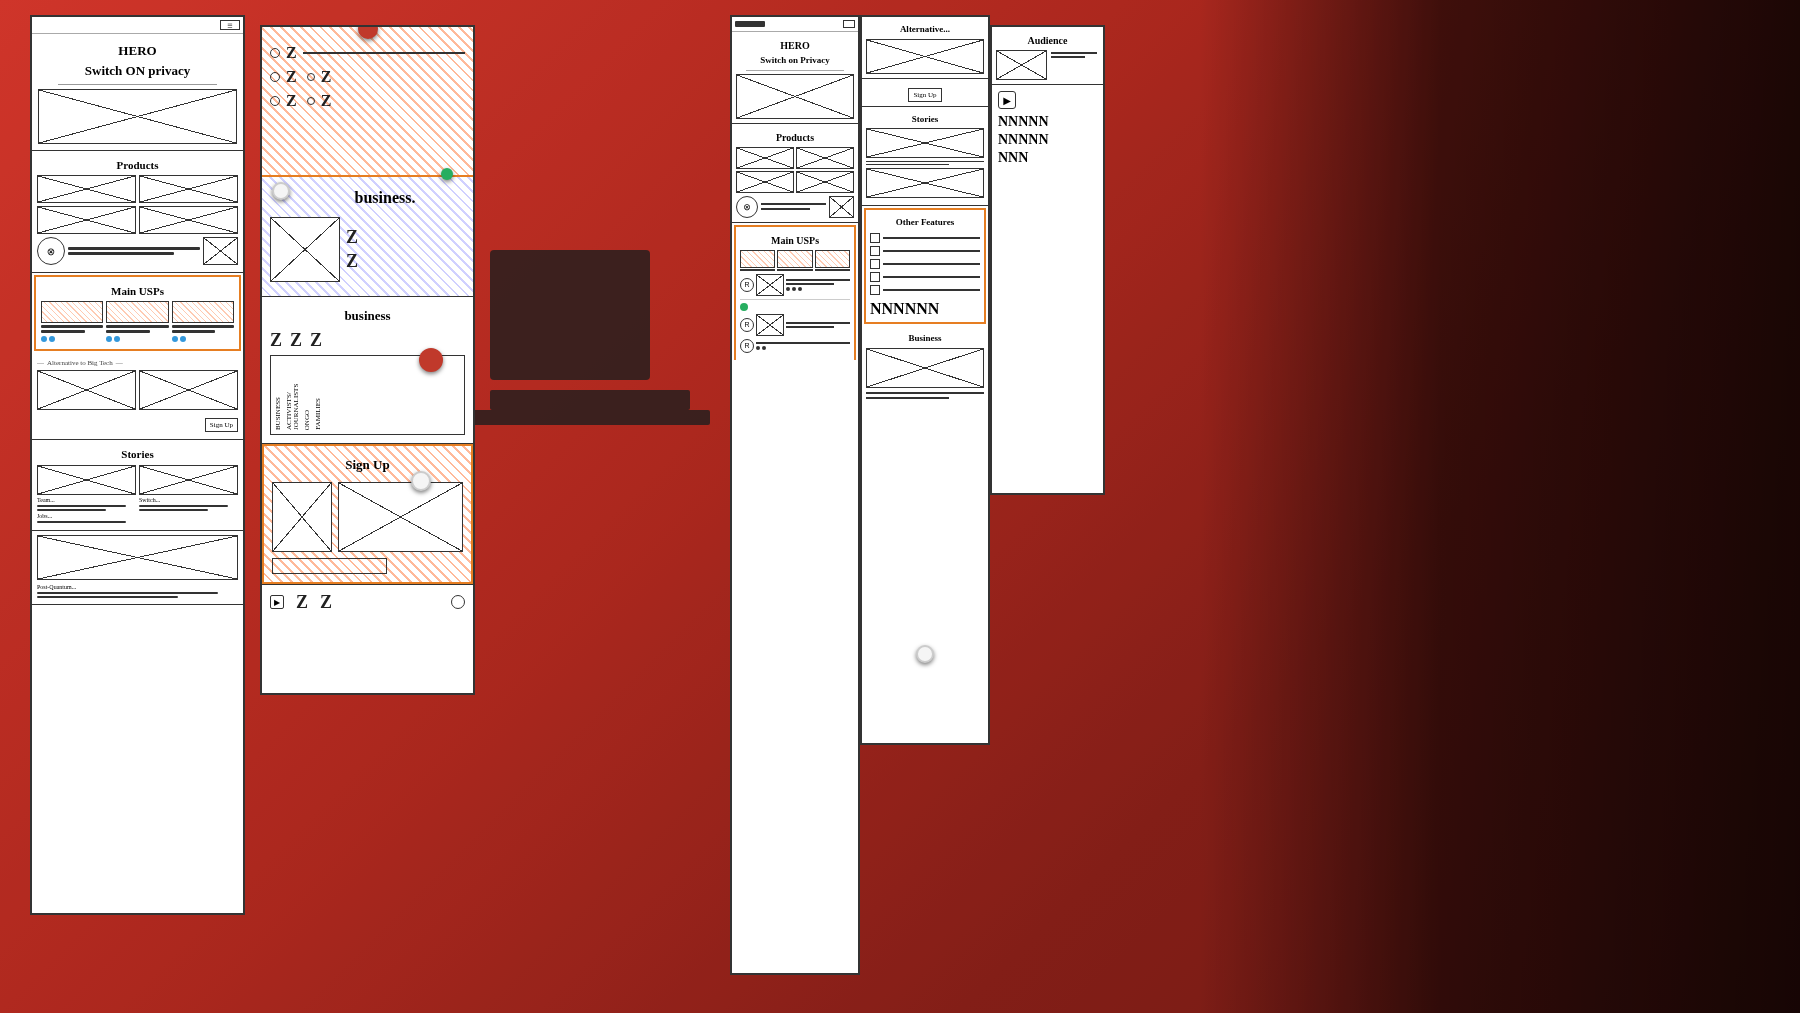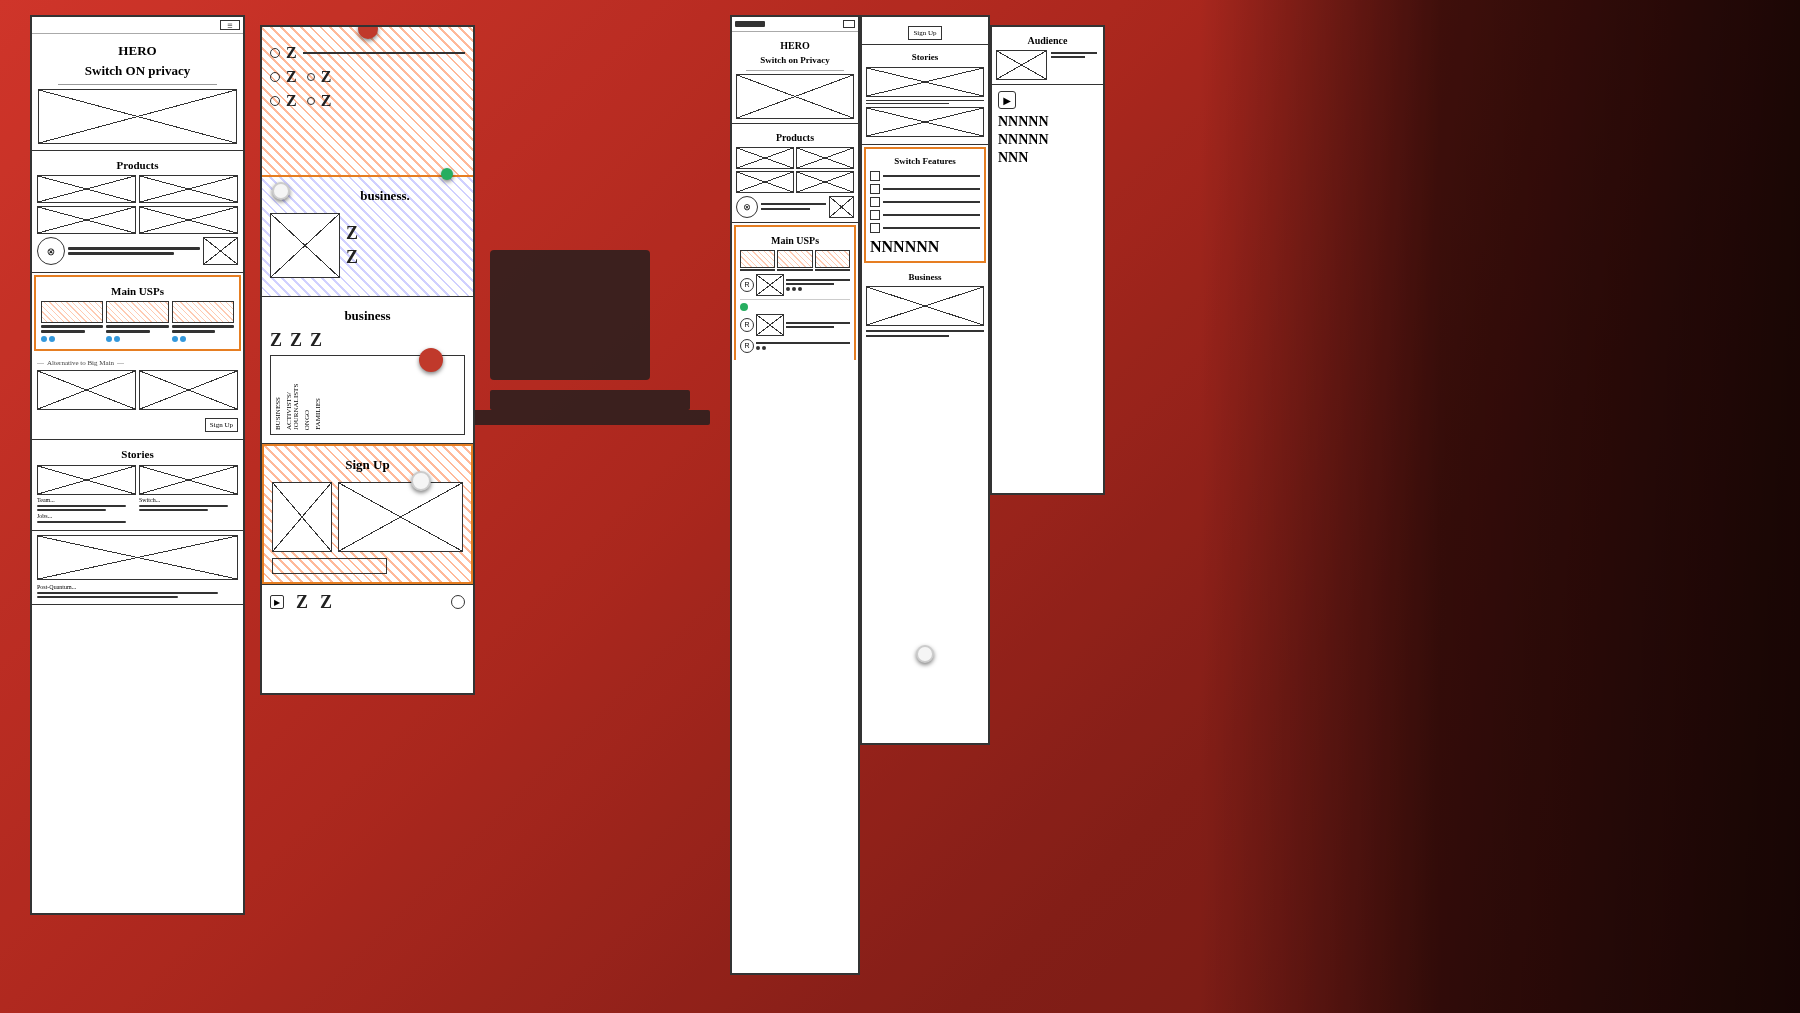--- a/index.html
+++ b/index.html
@@ -292,21 +292,21 @@
           <div style="width:6px;height:6px;background:#3498db;border-radius:50%;"></div>
           <div style="width:6px;height:6px;background:#3498db;border-radius:50%;"></div>
         </div>
       </div>
     </div>
   </div>
 
   <div class="c1-section">
     <div class="dashed-hr">
       <span>—</span>
-      <span>Alternative to Big Main</span>
+      <span>Alternative to Big Tech</span>
       <span>—</span>
     </div>
 
     <div style="display:grid; grid-template-columns:1fr 1fr; gap:3px; margin:3px 0;">
       <div class="wf-box wf-box-x" style="height:40px;"></div>
       <div class="wf-box wf-box-x" style="height:40px;"></div>
     </div>
     <div style="text-align:right; margin:3px 0;">
       <span class="wf-button">Sign Up</span>
     </div>
@@ -367,21 +367,21 @@
         <span class="wf-z" style="font-size:16px;">Z</span>
       </div>
     </div>
 
     <div class="pin pin-green" style="width:12px;height:12px;bottom:-5px;right:20px;"></div>
   </div>
 
   <div class="hatch-blue" style="min-height:120px; border-bottom:1.5px solid #333; padding:8px; position:relative;">
 
     <div class="pin pin-white" style="width:18px;height:18px;top:5px;left:10px;"></div>
-    <div class="wf-title" style="font-size:13px; margin-left:35px;font-family:Liberation Serif, serif;">business.</div>
+    <div class="wf-title" style="font-size:16px; margin-left:35px;font-family:Liberation Serif, serif;">business.</div>
 
     <div style="display:flex; gap:6px; margin-top:8px;">
       <div class="wf-box wf-box-x" style="width:70px; height:65px; flex-shrink:0;"></div>
       <div style="display:flex; flex-direction:column; justify-content:center; gap:6px; flex:1;">
         <span class="wf-z">Z</span>
         <span class="wf-z">Z</span>
       </div>
     </div>
   </div>
 
@@ -508,39 +508,43 @@
           <div style="width:4px;height:4px;background:#333;border-radius:50%;"></div>
           <div style="width:4px;height:4px;background:#333;border-radius:50%;"></div>
         </div>
       </div>
     </div>
   </div>
 </div>
 
 <div class="wireframe-card card4">
 
+  <div style="padding:4px;border-bottom:1.5px solid #333;">
+    <div class="wf-title" style="font-size:9px;">Alternative...</div>
+    <div class="wf-box wf-box-x" style="height:35px;margin-top:3px;"></div>
+  </div>
 
   <div style="padding:4px;border-bottom:1.5px solid #333;text-align:center;">
     <span class="wf-button">Sign Up</span>
   </div>
 
   <div style="padding:4px;border-bottom:1.5px solid #333;">
     <div class="wf-title" style="font-size:9px;">Stories</div>
     <div class="wf-box wf-box-x" style="height:30px;margin:3px 0;"></div>
     <div style="display:flex;gap:2px;">
       <div style="flex:1;display:flex;flex-direction:column;gap:2px;">
         <div style="height:1px;background:#333;"></div>
         <div style="height:1px;background:#333;width:70%;"></div>
       </div>
     </div>
     <div class="wf-box wf-box-x" style="height:30px;margin:3px 0;"></div>
   </div>
 
   <div class="orange-border-section" style="margin:2px;padding:4px;">
-    <div class="wf-title" style="font-size:9px;">Switch Features</div>
+    <div class="wf-title" style="font-size:9px;">Other Features</div>
 
     <div style="display:flex;flex-direction:column;gap:3px;margin-top:4px;">
       <div style="display:flex;gap:3px;align-items:center;">
         <div style="width:10px;height:10px;border:1px solid #333;flex-shrink:0;"></div>
         <div style="height:2px;flex:1;background:#333;"></div>
       </div>
       <div style="display:flex;gap:3px;align-items:center;">
         <div style="width:10px;height:10px;border:1px solid #333;flex-shrink:0;"></div>
         <div style="height:2px;flex:1;background:#333;"></div>
       </div>

